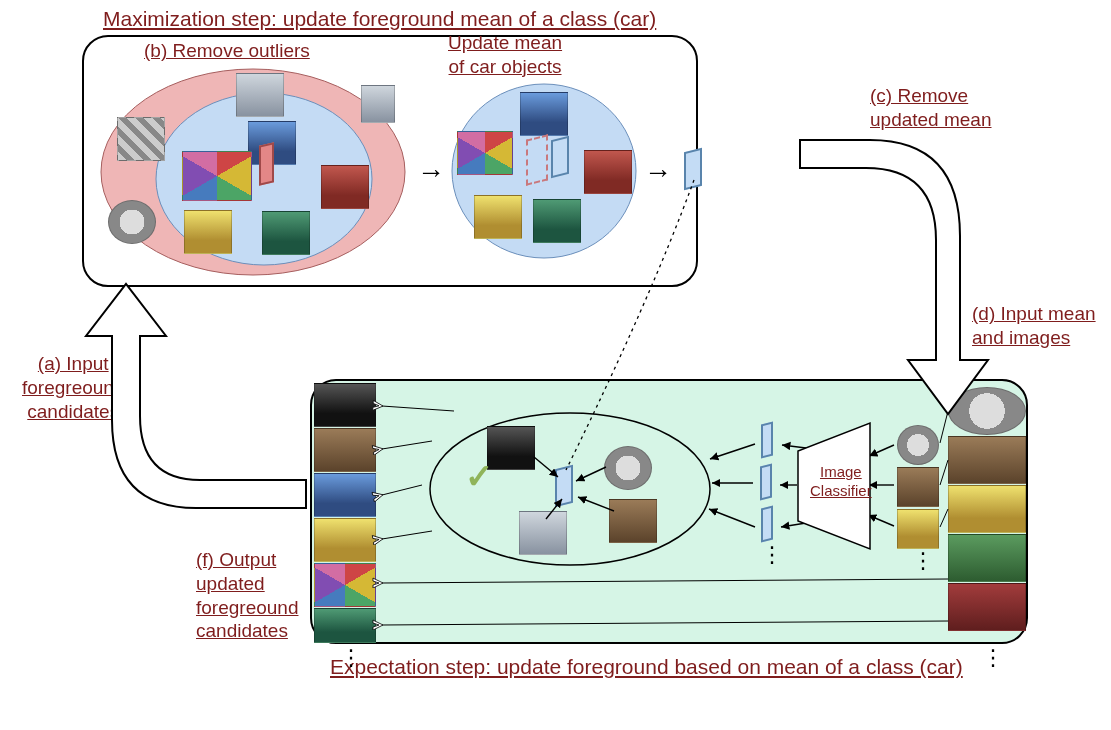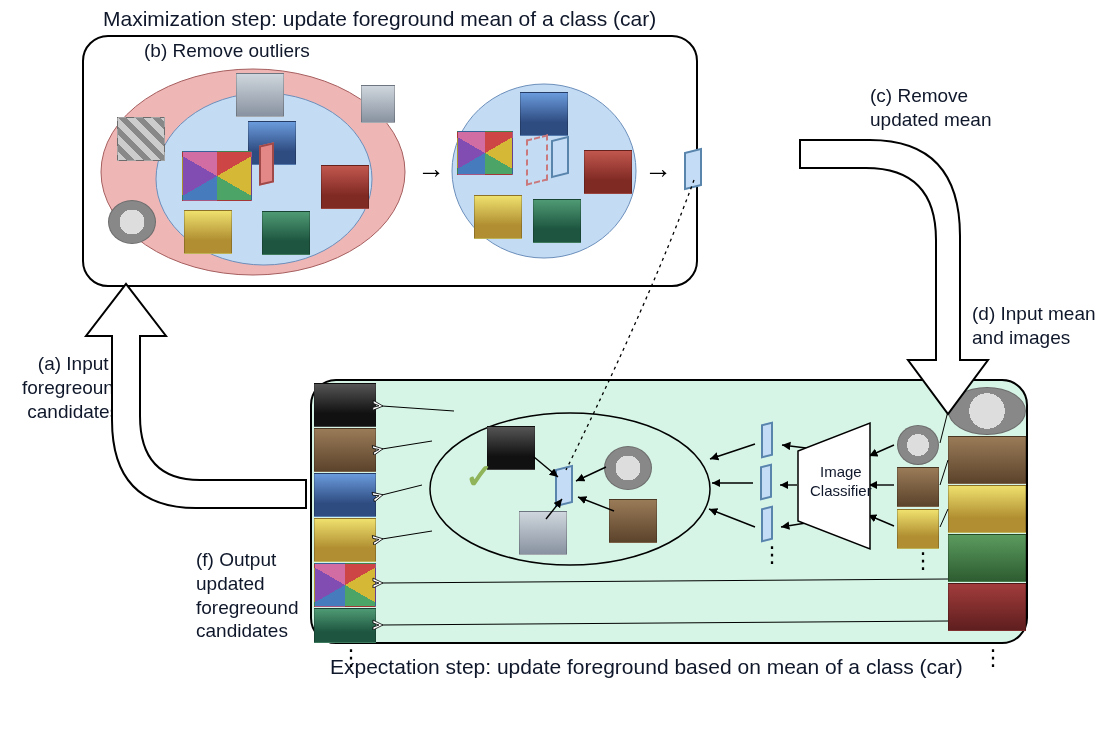--- a/index.html
+++ b/index.html
@@ -10,22 +10,23 @@
     height: 730px;
     font-family: Arial, Helvetica, sans-serif;
     font-size: 18px;
     background: #fff;
     position: relative;
     overflow: hidden;
   }
   .label {
     position: absolute;
     font-size: 19px;
-    color: #0f172a;
+    color: #7f1d1d;
     line-height: 1.25;
+    text-decoration: underline;
   }
   .panel {
     position: absolute;
     border: 2.5px solid #000;
     border-radius: 26px;
   }
   .panel-top {
     left: 82px;
     top: 35px;
     width: 616px;
@@ -115,20 +116,22 @@
 <body>
 
 <div class="label" style="left:103px; top:6px; font-size:21px;">Maximization step: update foreground mean of a class (car)</div>
 
 <div class="label" style="left:330px; top:654px; font-size:21px;">Expectation step: update foreground based on mean of a class (car)</div>
 
 <div class="panel panel-top">
 
   <div class="label" style="left:60px; top:2px;">(b) Remove outliers</div>
 
+  <div class="label" style="left:364px; top:-6px; text-align:center; white-space:pre-line;">Update mean
+of car objects</div>
 
   <svg style="position:absolute; left:10px; top:24px; width:318px; height:222px;">
     <ellipse cx="159" cy="111" rx="152" ry="103" fill="#efb6b6" stroke="#a65e5e" stroke-width="1"></ellipse>
     <ellipse cx="170" cy="118" rx="108" ry="86" fill="#c4dbf4" stroke="#6b8fbb" stroke-width="1"></ellipse>
   </svg>
 
   <div class="thumb sky" style="left:152px; top:36px;"></div>
   <div class="thumb sky" style="left:277px; top:48px; width:34px; height:38px;"></div>
   <div class="thumb crosswalk" style="left:33px; top:80px;"></div>
   <div class="thumb wheel" style="left:24px; top:163px;"></div>

